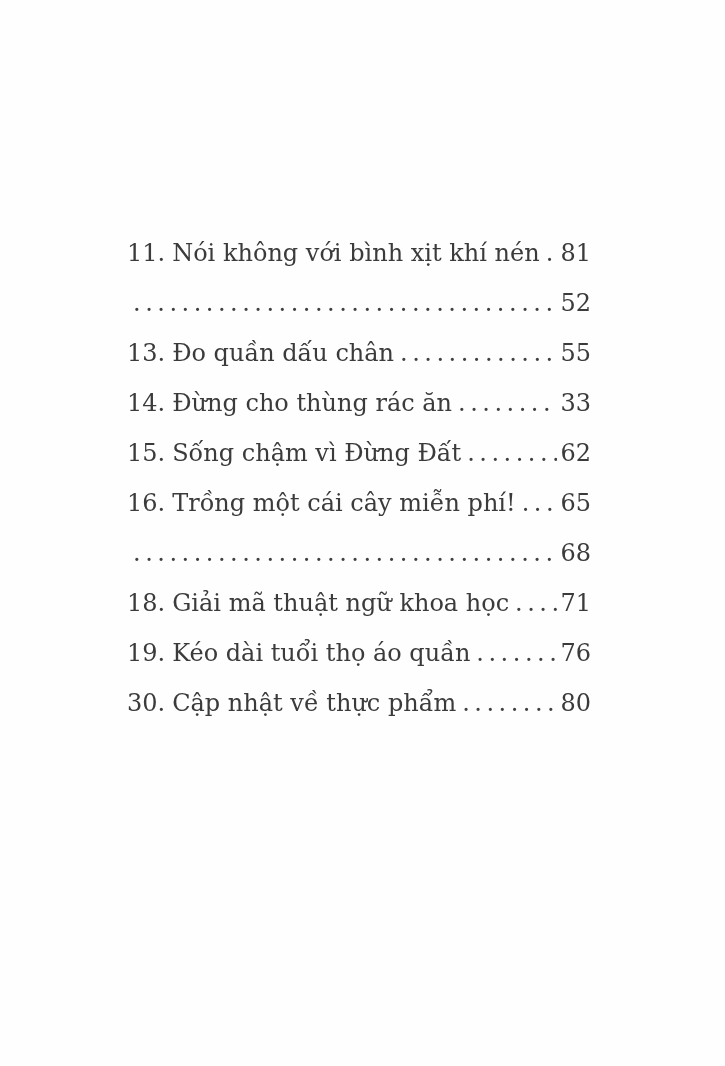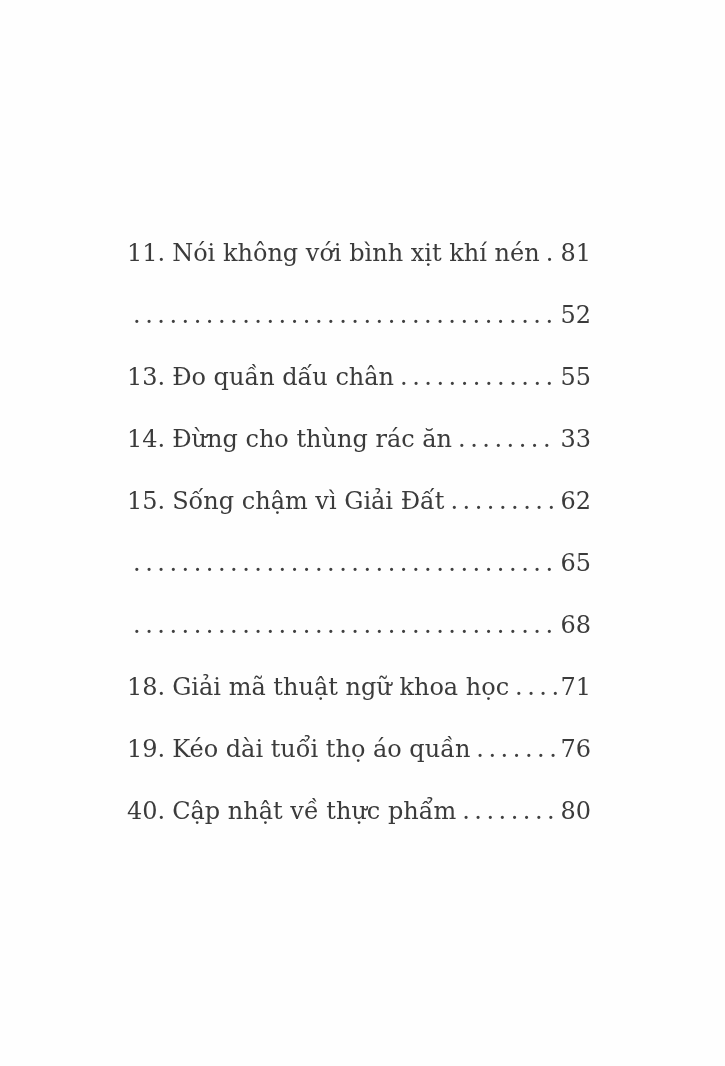--- a/index.html
+++ b/index.html
@@ -20,21 +20,21 @@
     inset: 0;
     background: #fefefe;
   }
   .toc {
     position: absolute;
     left: 127px;
     top: 236px;
     width: 464px;
     display: flex;
     flex-direction: column;
-    gap: 28px;
+    gap: 16px;
   }
   .row {
     display: flex;
     align-items: baseline;
     font-size: 24px;
     line-height: 34px;
     white-space: nowrap;
   }
   .entry-num {
     margin-right: 7px;
@@ -76,26 +76,27 @@
       <span class="pagenum">55</span>
     </div>
 
     <div class="row">
       <span><span class="entry-num">14.</span><span>Đừng cho thùng rác ăn</span></span>
       <span class="dots" aria-hidden="true">................................................................................</span>
       <span class="pagenum">33</span>
     </div>
 
     <div class="row">
-      <span><span class="entry-num">15.</span><span>Sống chậm vì Giải Đất</span></span>
+      <span><span class="entry-num">15.</span><span>Sống chậm vì Đừng Đất</span></span>
       <span class="dots" aria-hidden="true">................................................................................</span>
       <span class="pagenum">62</span>
     </div>
 
     <div class="row">
+      <span><span class="entry-num">16.</span><span>Trồng một cái cây miễn phí!</span></span>
       <span class="dots" aria-hidden="true">................................................................................</span>
       <span class="pagenum">65</span>
     </div>
 
     <div class="row">
       <span class="dots" aria-hidden="true">................................................................................</span>
       <span class="pagenum">68</span>
     </div>
 
     <div class="row">
@@ -104,19 +105,19 @@
       <span class="pagenum">71</span>
     </div>
 
     <div class="row">
       <span><span class="entry-num">19.</span><span>Kéo dài tuổi thọ áo quần</span></span>
       <span class="dots" aria-hidden="true">................................................................................</span>
       <span class="pagenum">76</span>
     </div>
 
     <div class="row">
-      <span><span class="entry-num">40.</span><span>Cập nhật về thực phẩm</span></span>
+      <span><span class="entry-num">30.</span><span>Cập nhật về thực phẩm</span></span>
       <span class="dots" aria-hidden="true">................................................................................</span>
       <span class="pagenum">80</span>
     </div>
 
   </div>
 </div>
 
 </body></html>

